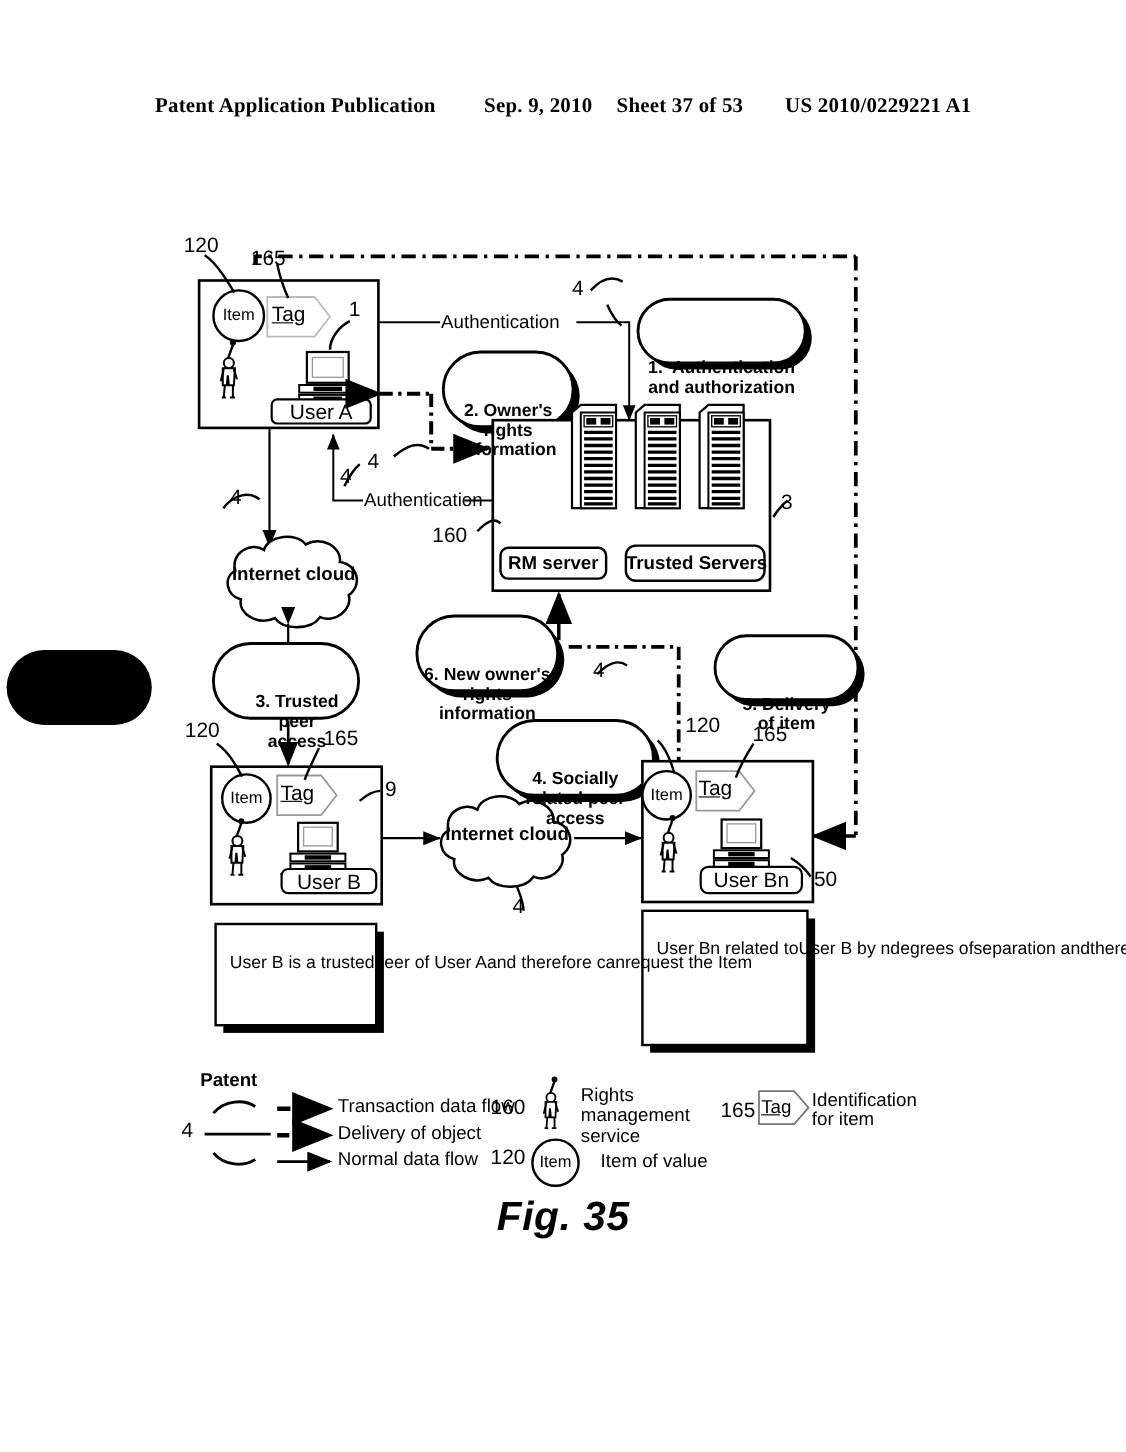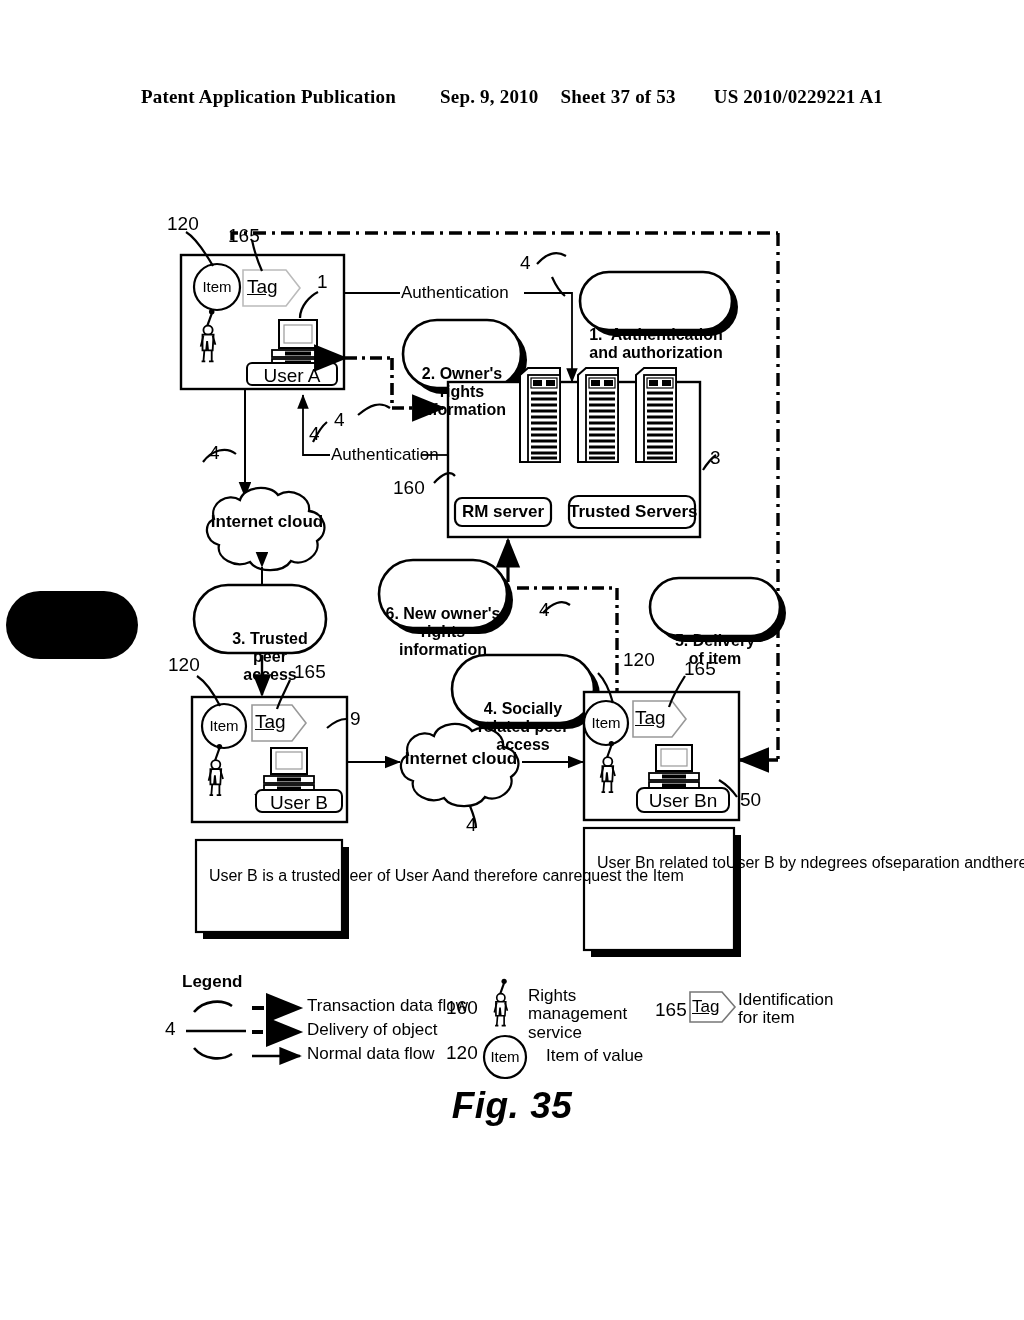--- a/index.html
+++ b/index.html
@@ -337,21 +337,21 @@
 <div class="lbl bubble-lbl" style="left:580px;top:288px;width:152px;">1.  Authentication<br>and authorization</div>
 <div class="lbl bubble-lbl" style="left:403px;top:327px;width:118px;">2. Owner's<br>rights<br>information</div>
 <div class="lbl bubble-lbl" style="left:194px;top:592px;width:152px;">3. Trusted<br>peer<br>access</div>
 <div class="lbl bubble-lbl" style="left:452px;top:662px;width:142px;">4. Socially<br>related peer<br>access</div>
 <div class="lbl bubble-lbl" style="left:650px;top:594px;width:130px;">5. Delivery<br>of item</div>
 <div class="lbl bubble-lbl" style="left:379px;top:567px;width:128px;">6. New owner's<br>rights<br>information</div>
 
 <div class="lbl note-lbl" style="left:200px;top:848px;width:138px;"><br>  User B is a trustedpeer of User Aand therefore canrequest the Item<br></div>
 <div class="lbl note-lbl" style="left:588px;top:835px;width:142px;"><br>  User Bn related toUser B by ndegrees ofseparation andtherefore can alsorequest and finallyobtain the Item<br></div>
 
-<div class="lbl legend-title" style="left:182px;top:973px;">Legend</div>
+<div class="lbl legend-title" style="left:182px;top:973px;">Patent</div>
 <div class="lbl refnum" style="left:165px;top:1019px;">4</div>
 <div class="lbl legend-txt" style="left:307px;top:997px;">Transaction data flow</div>
 <div class="lbl legend-txt" style="left:307px;top:1021px;">Delivery of object</div>
 <div class="lbl legend-txt" style="left:307px;top:1045px;">Normal data flow</div>
 
 <div class="lbl refnum" style="left:446px;top:998px;">160</div>
 <div class="lbl legend-txt" style="left:528px;top:987px;">Rights<br>management<br>service</div>
 
 <div class="lbl refnum" style="left:446px;top:1043px;">120</div>
 <div class="lbl item-lbl" style="left:483px;top:1049px;width:44px;">Item</div>

